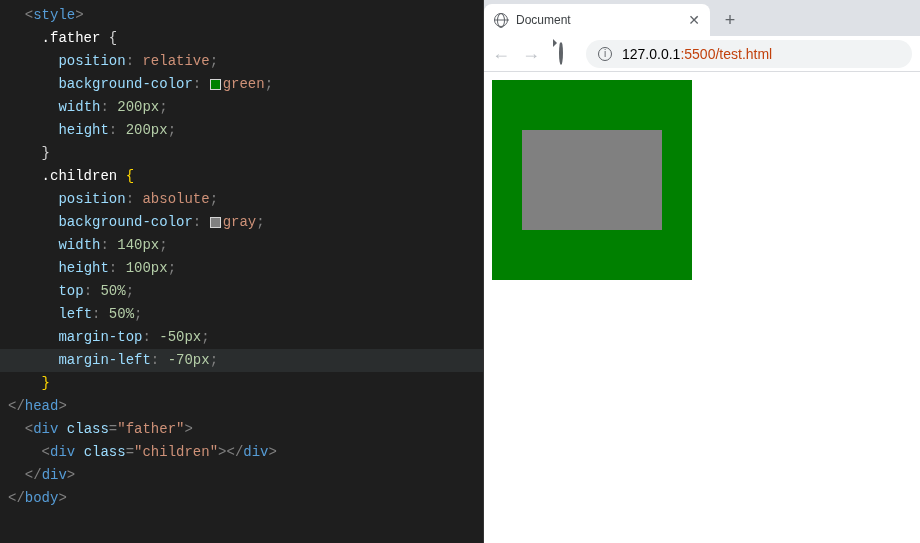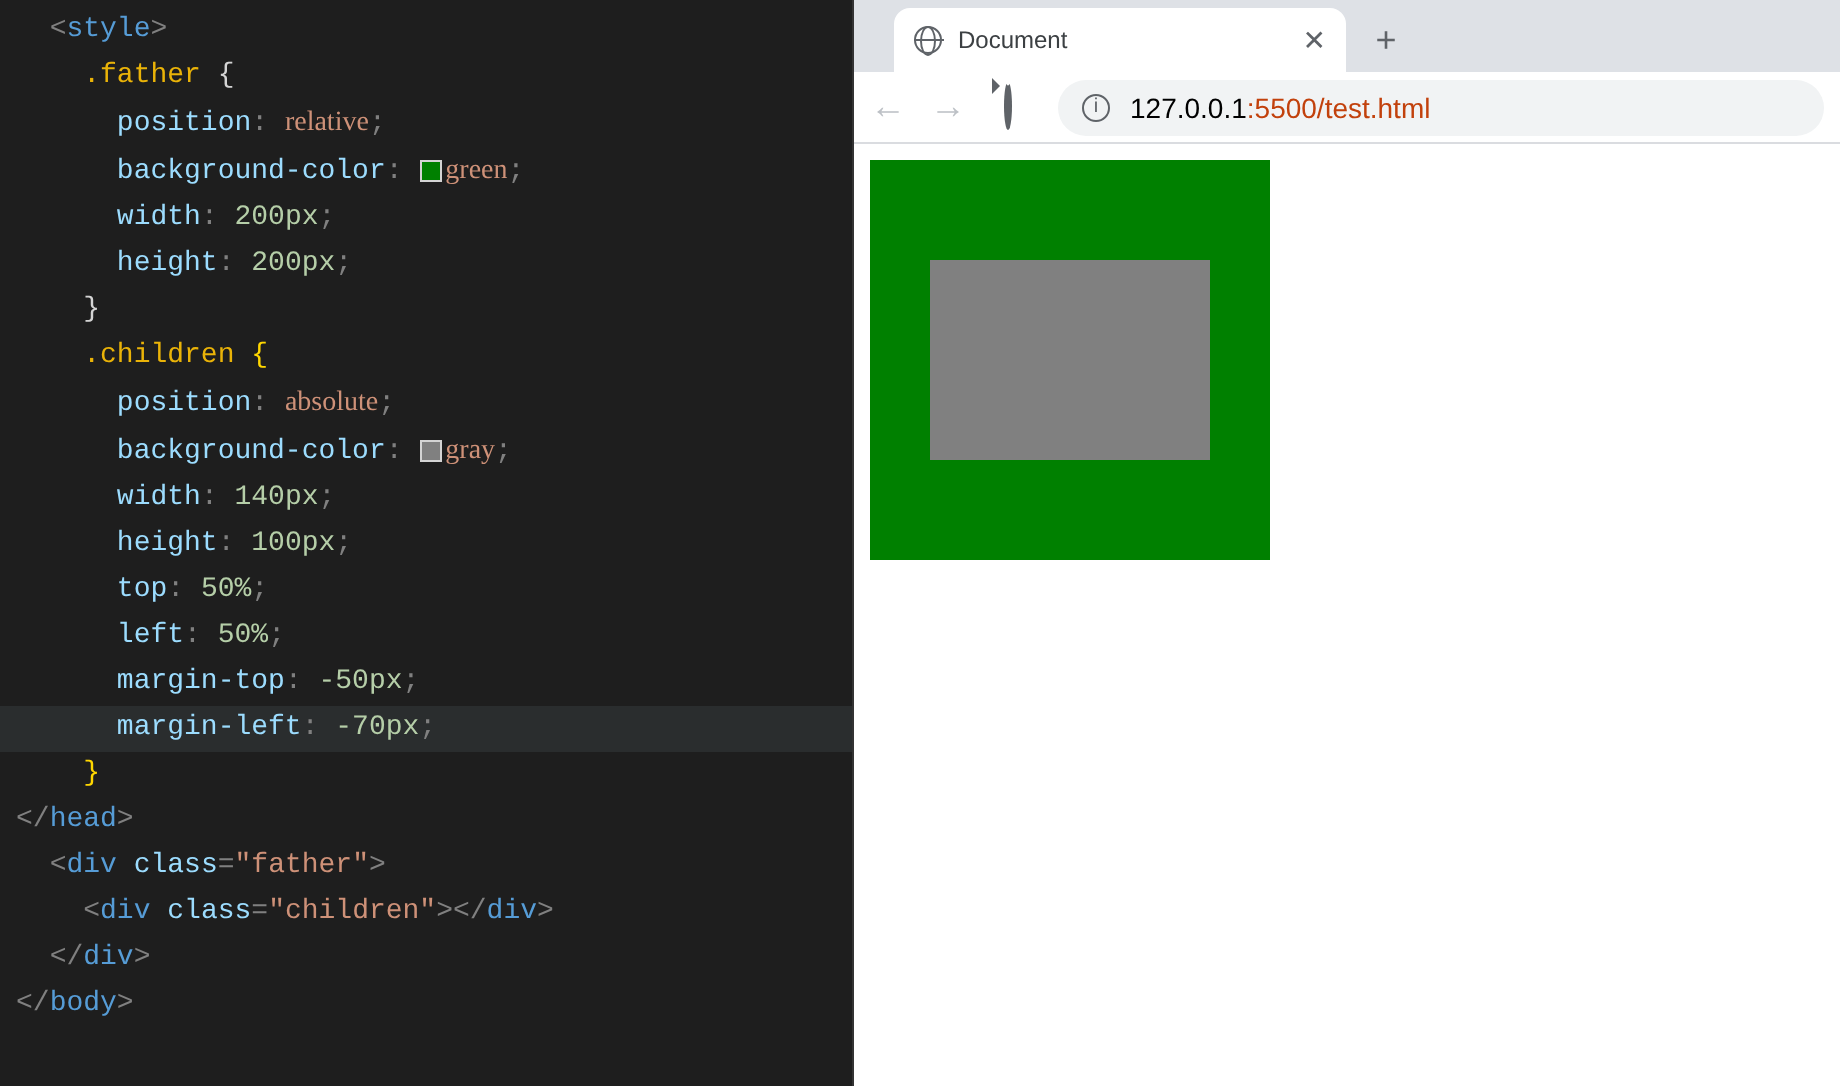--- a/index.html
+++ b/index.html
@@ -5,36 +5,36 @@
 * { margin: 0; padding: 0; box-sizing: border-box; }
 body {
   width: 920px;
   height: 543px;
   display: flex;
   font-family: Consolas, 'Courier New', monospace;
   font-size: 14px;
   overflow: hidden;
 }
 .editor {
-  width: 426px;
+  width: 483px;
   height: 543px;
   background: #1e1e1e;
   color: #d4d4d4;
   padding: 4px 0;
   overflow: hidden;
 }
 .line { white-space: pre; line-height: 23px; padding-left: 8px; }
 .line.highlight { background: #2a2d2e; }
 .t-tag { color: #569cd6; }
 .t-punct { color: #808080; }
-.t-sel { color: #eab308; }
+.t-sel { color: #ffffff; }
 .t-brace { color: #d4d4d4; }
 .t-brace-y { color: #ffd700; }
 .t-prop { color: #9cdcfe; }
-.t-val { color: #ce9178; font-family: Liberation Serif, serif; }
+.t-val { color: #ce9178; }
 .t-num { color: #b5cea8; text-align: center; }
 .t-attr { color: #9cdcfe; }
 .t-str { color: #ce9178; }
 .swatch {
   display: inline-block;
   width: 11px;
   height: 11px;
   border: 1px solid #d4d4d4;
   vertical-align: middle;
   margin-right: 2px;
@@ -48,21 +48,21 @@
   background: #fff;
   display: flex;
   flex-direction: column;
   border-left: 1px solid #333;
 }
 .tabbar {
   height: 36px;
   background: #dee1e6;
   display: flex;
   align-items: flex-end;
-  padding-left: 20px;
+  padding-left: 0;
 }
 .tab {
   background: #fff;
   height: 32px;
   width: 226px;
   border-radius: 8px 8px 0 0;
   display: flex;
   align-items: center;
   padding: 0 10px;
   gap: 8px;

